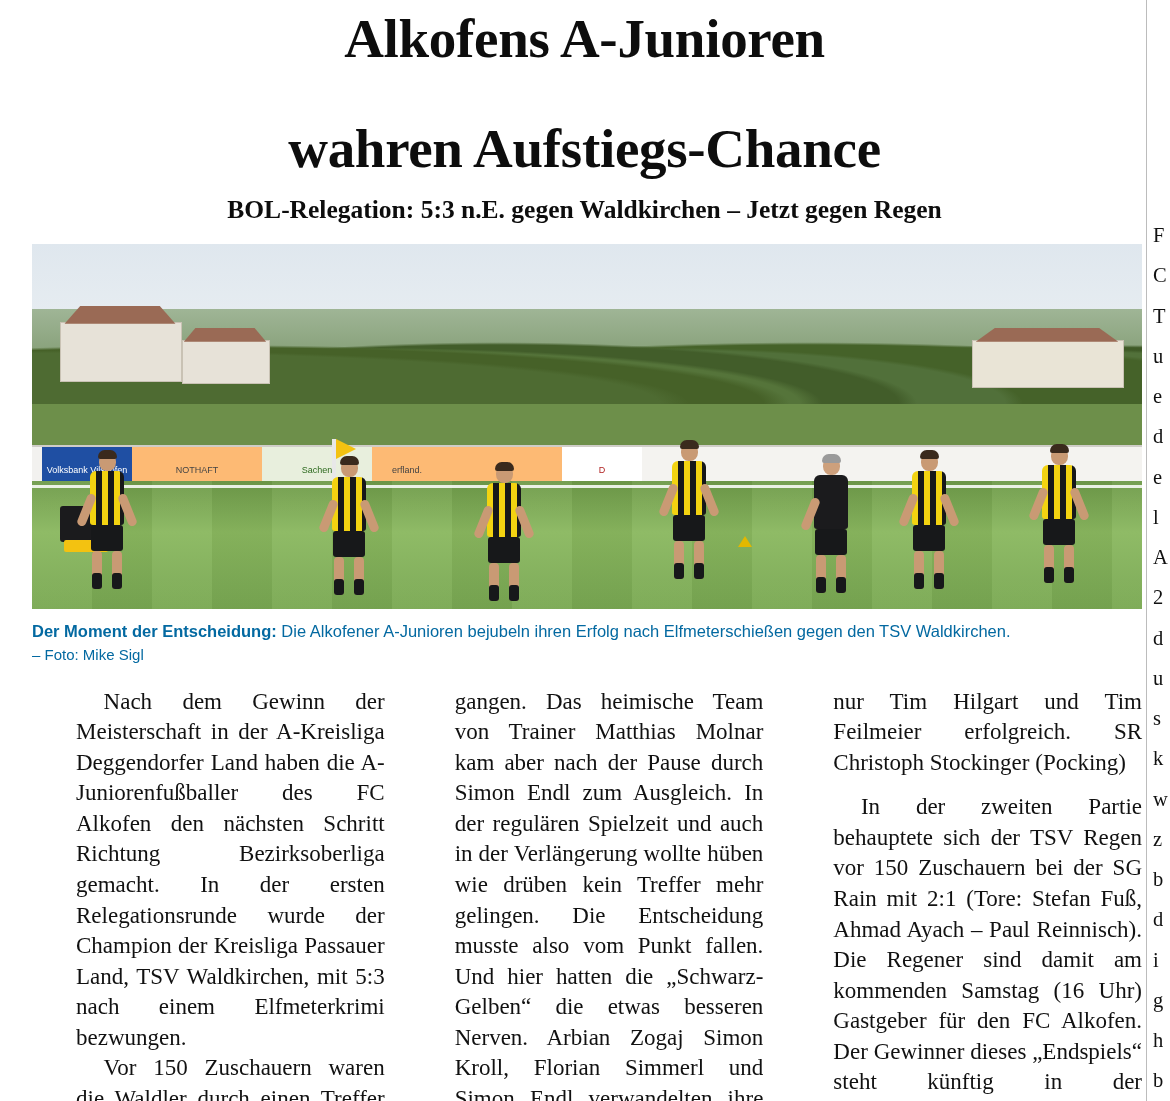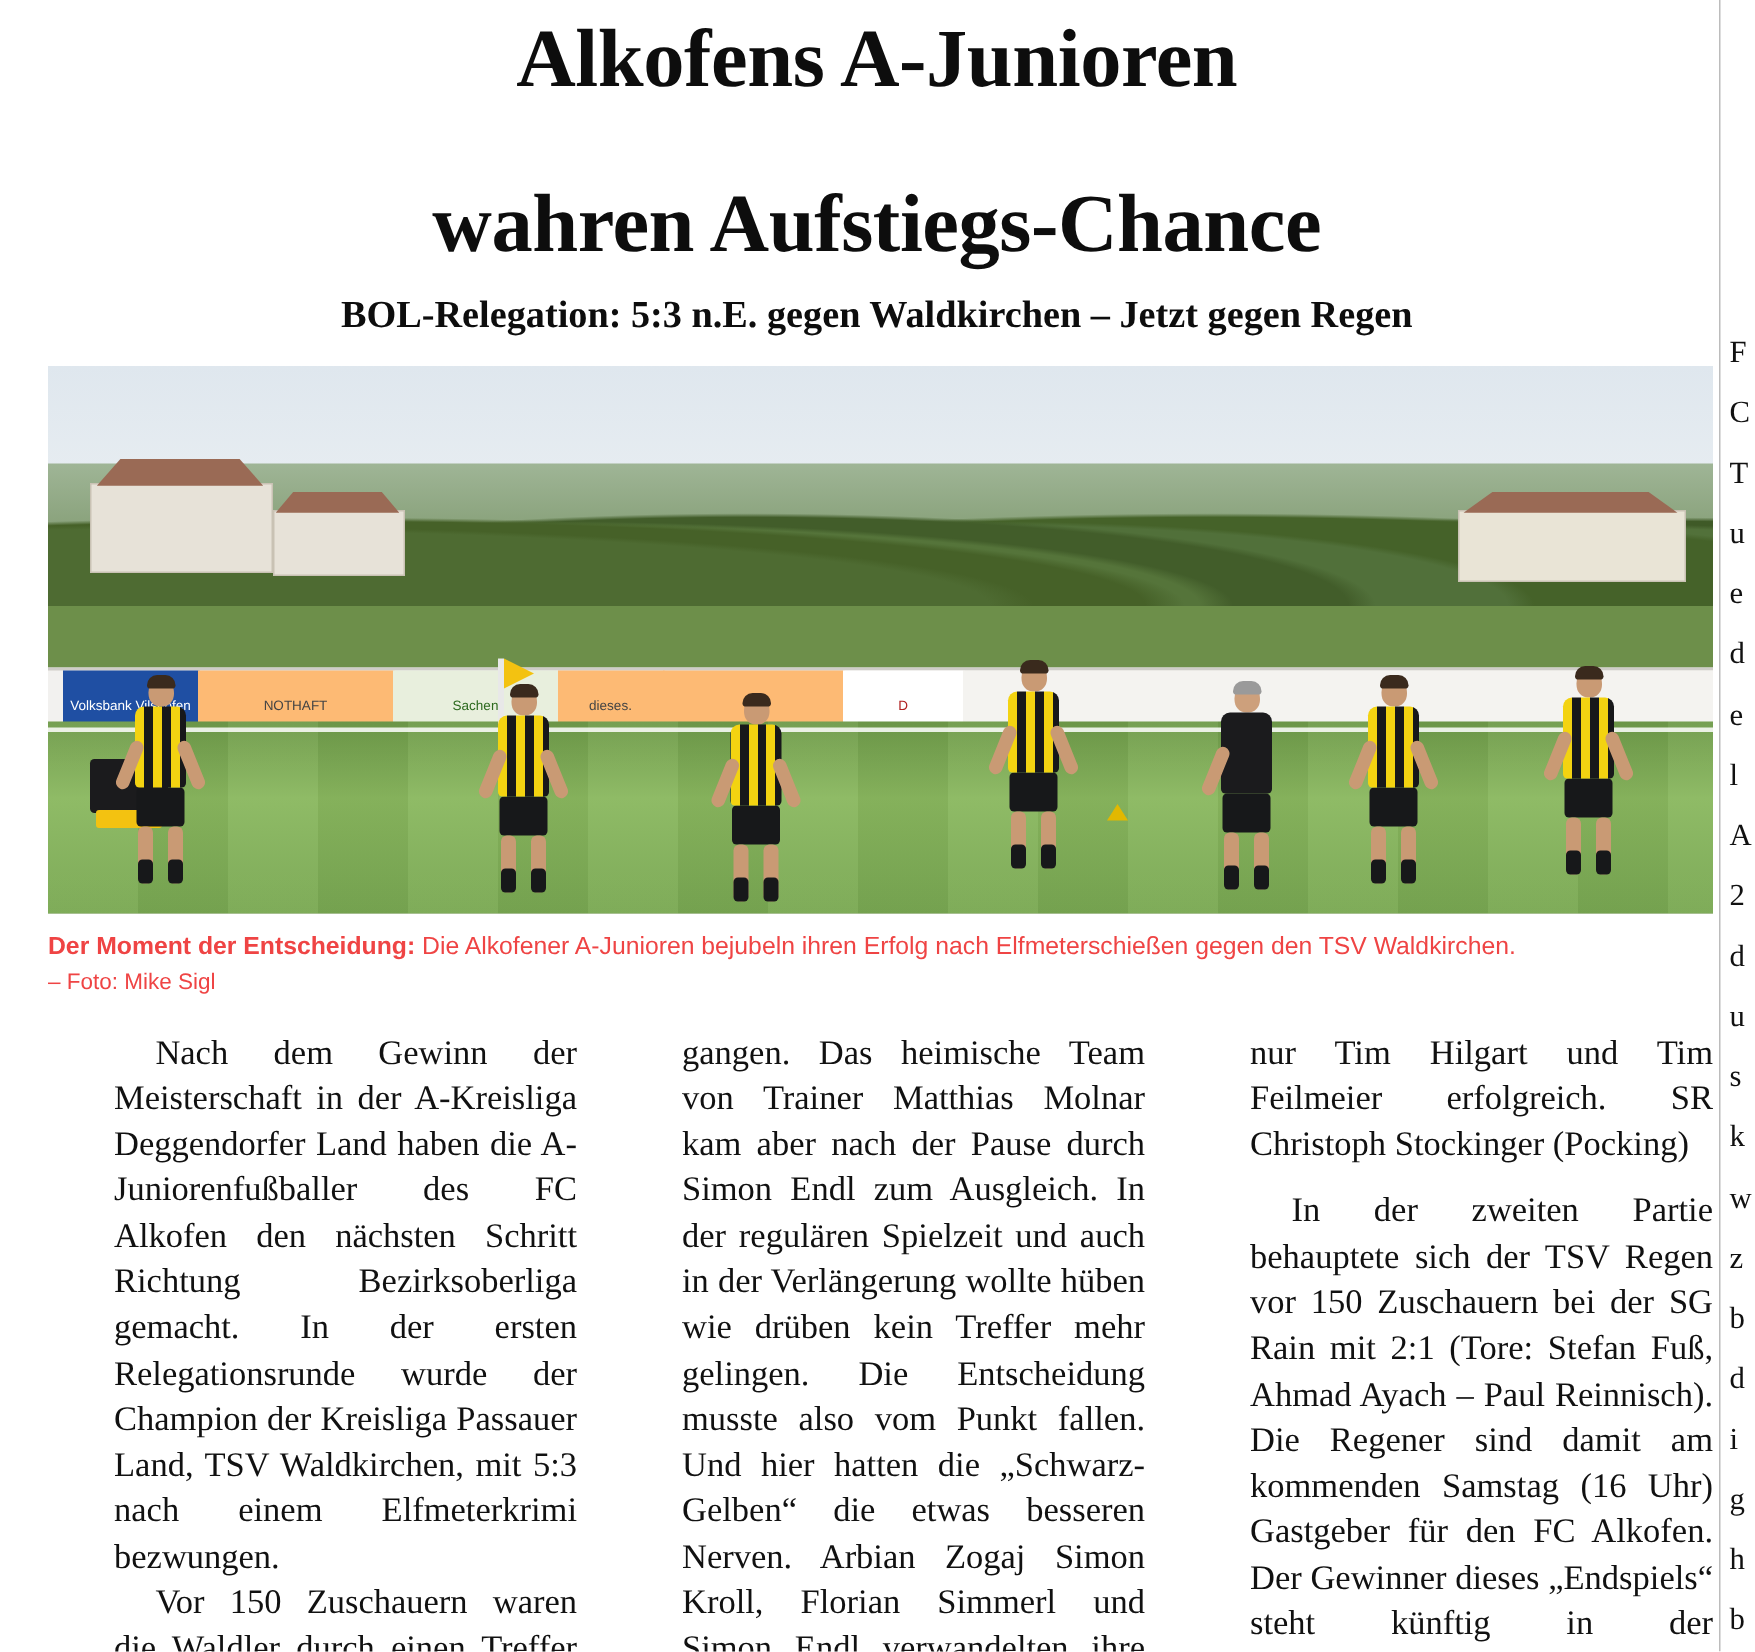--- a/index.html
+++ b/index.html
@@ -247,21 +247,21 @@
     border-right:7px solid transparent;
     border-bottom:11px solid #e2b800;
   }
   
   .caption {
     margin-top: 11px;
     width: 1110px;
     font-family: "Liberation Sans", sans-serif;
     font-size: 16.5px;
     line-height: 1.42;
-    color: #ef4444;
+    color: #0369a1;
   }
   .caption b { font-weight: 700; }
   .credit {
     display: block;
     text-align: left;
     font-size: 15px;
     margin-top: 1px;
   }
   .caption-rule {
     width: 1110px;
@@ -336,21 +336,21 @@
         <div class="roof" style="left:22px; top:62px; width:132px; height:18px; clip-path: polygon(8% 100%, 20% 0, 80% 0, 92% 100%);"></div>
         <div class="bldg" style="left:150px; top:96px; width:86px; height:42px;"></div>
         <div class="roof" style="left:144px; top:84px; width:98px; height:14px; clip-path: polygon(8% 100%, 20% 0, 80% 0, 92% 100%);"></div>
         <div class="bldg" style="left:940px; top:96px; width:150px; height:46px; background:#e9e4d6;"></div>
         <div class="roof" style="left:934px; top:84px; width:162px; height:14px; clip-path: polygon(6% 100%, 18% 0, 82% 0, 94% 100%);"></div>
 
         <div class="boards">
           <div class="board blue" style="left:10px; width:90px;">Volksbank Vilshofen</div>
           <div class="board" style="left:100px; width:130px;">NOTHAFT</div>
           <div class="board green" style="left:230px; width:110px;">Sachen</div>
-          <div class="board" style="left:340px; width:70px;">dieses.</div>
+          <div class="board" style="left:340px; width:70px;">erfland.</div>
           <div class="board" style="left:410px; width:120px;">B</div>
           <div class="board red" style="left:530px; width:80px;">D</div>
           <div class="board" style="left:610px; width:500px; background:#f4f3f0;"></div>
         </div>
 
         <div class="pitch"></div>
         <div class="sideline"></div>
 
         <div class="corner-flag" style="left:300px; top:195px;"></div>
         <div class="gear-box" style="left:28px; top:262px;"></div>

